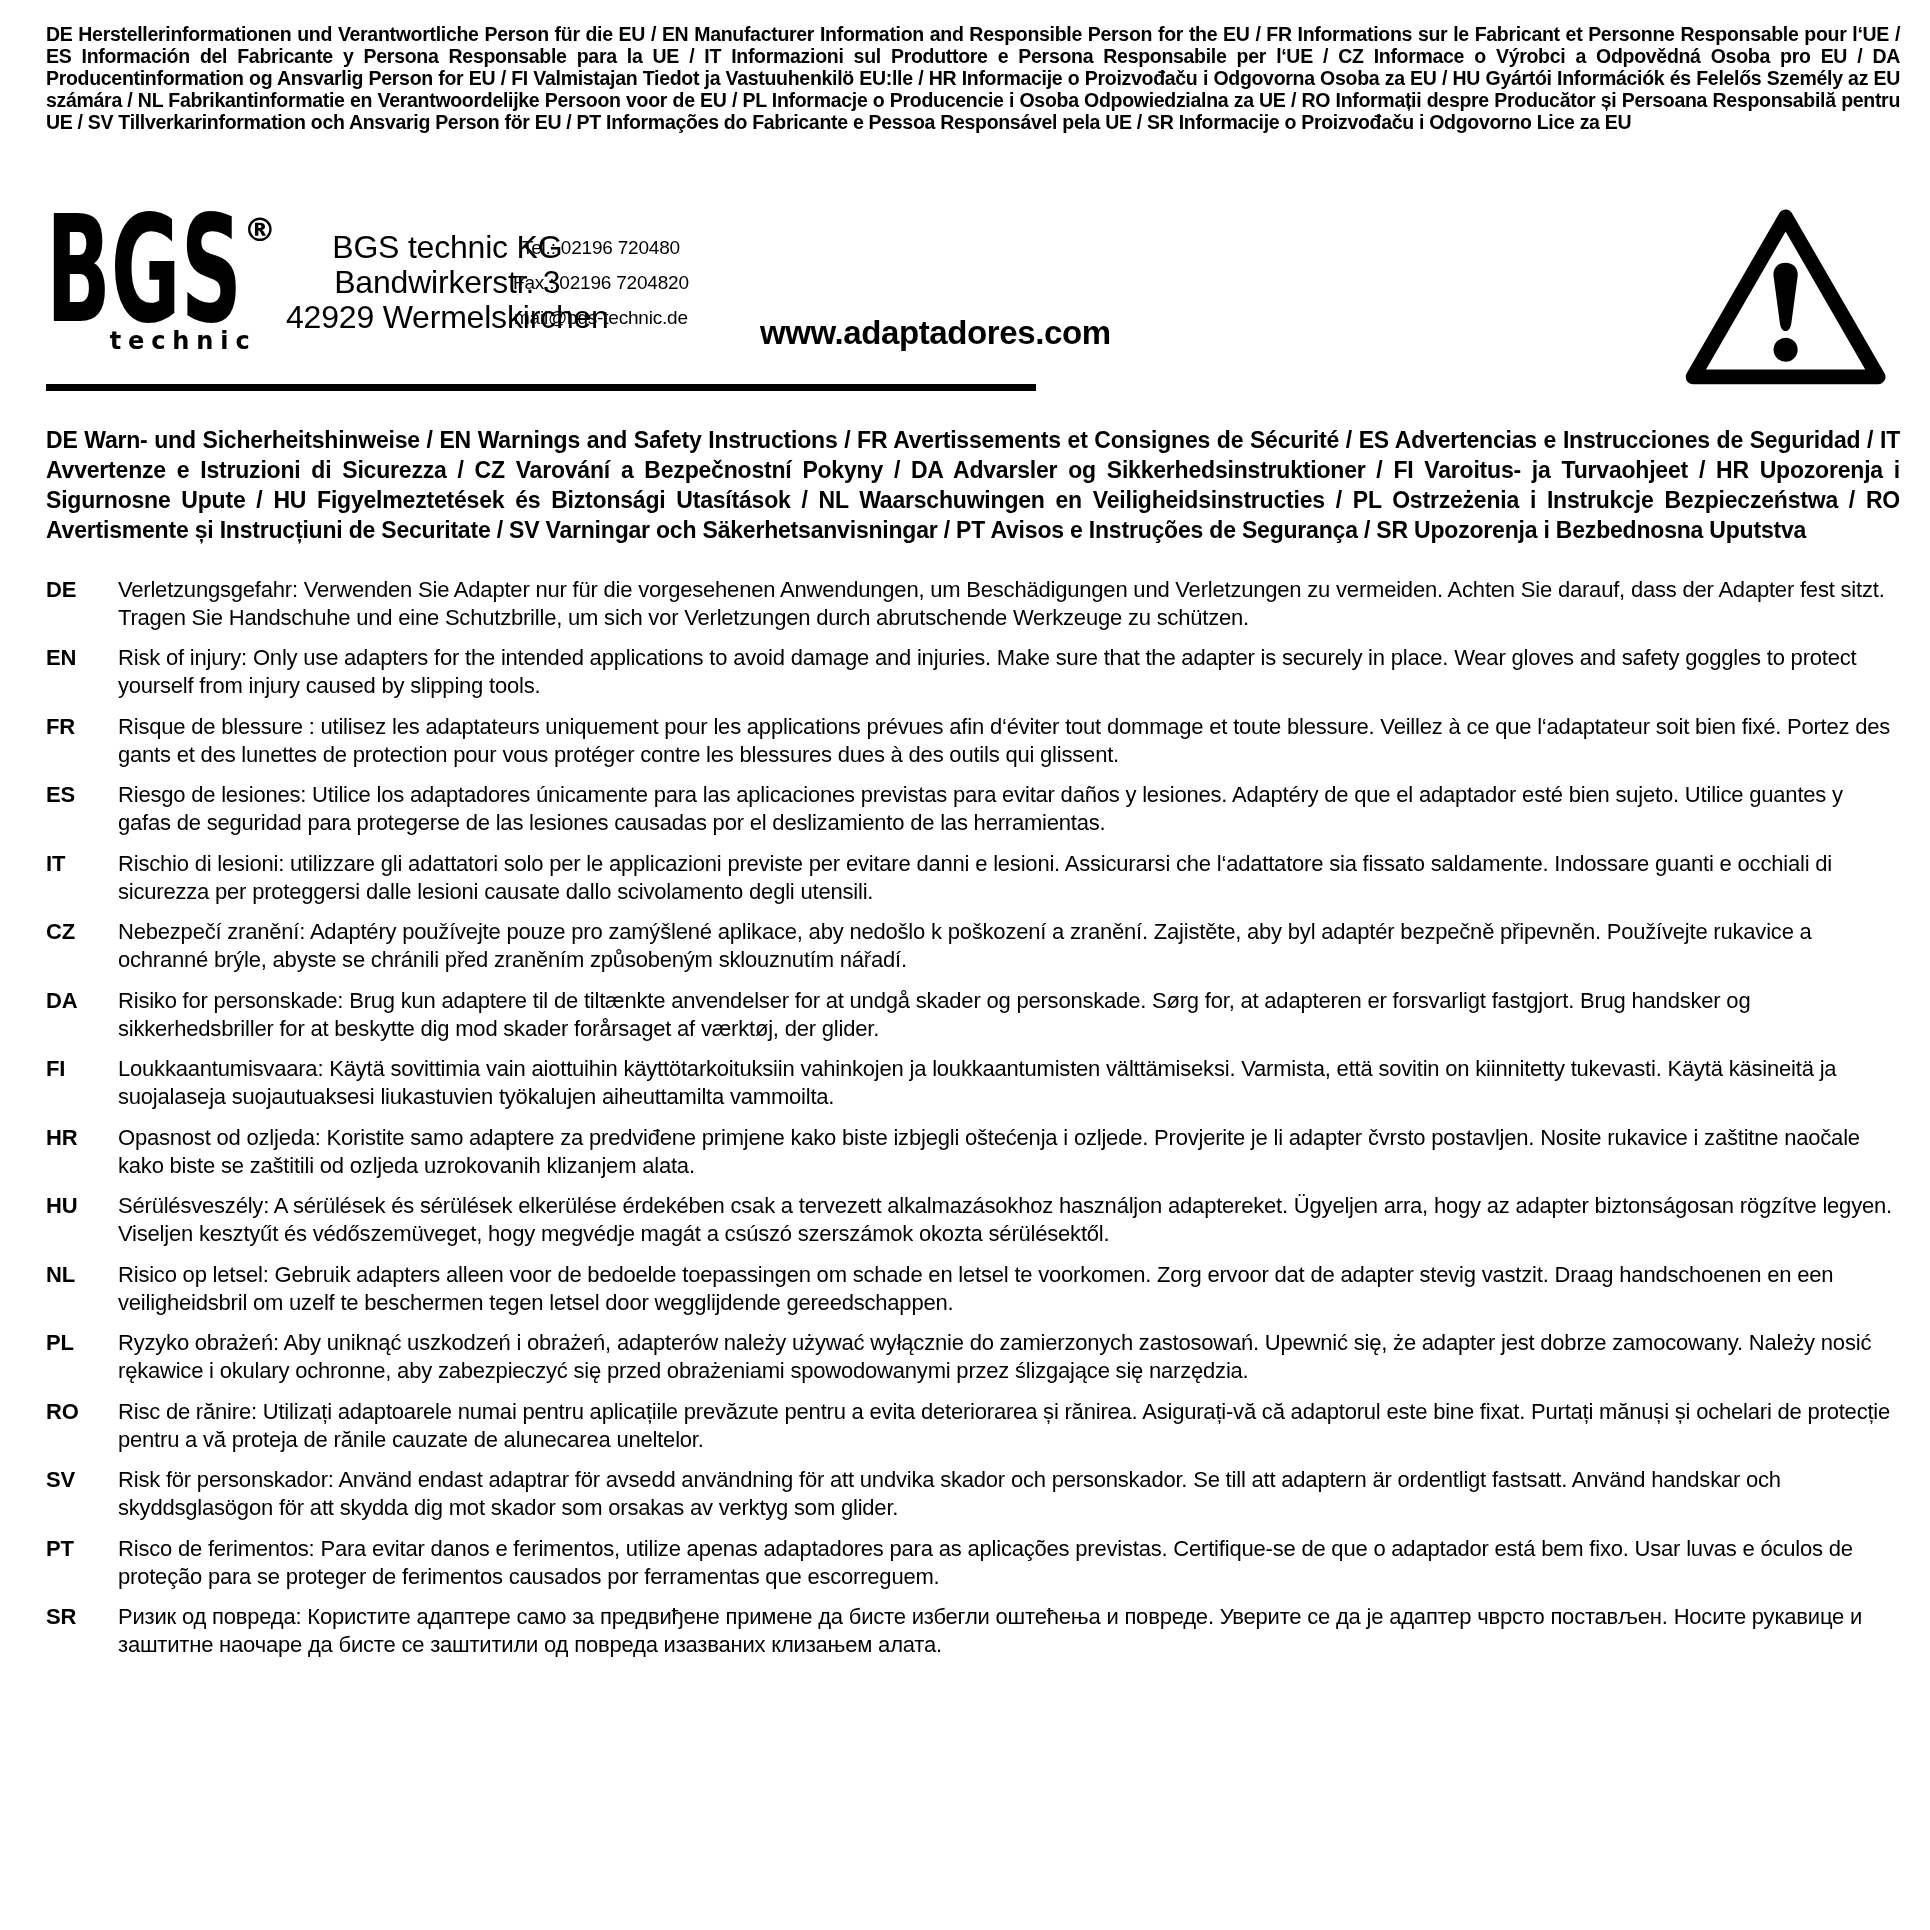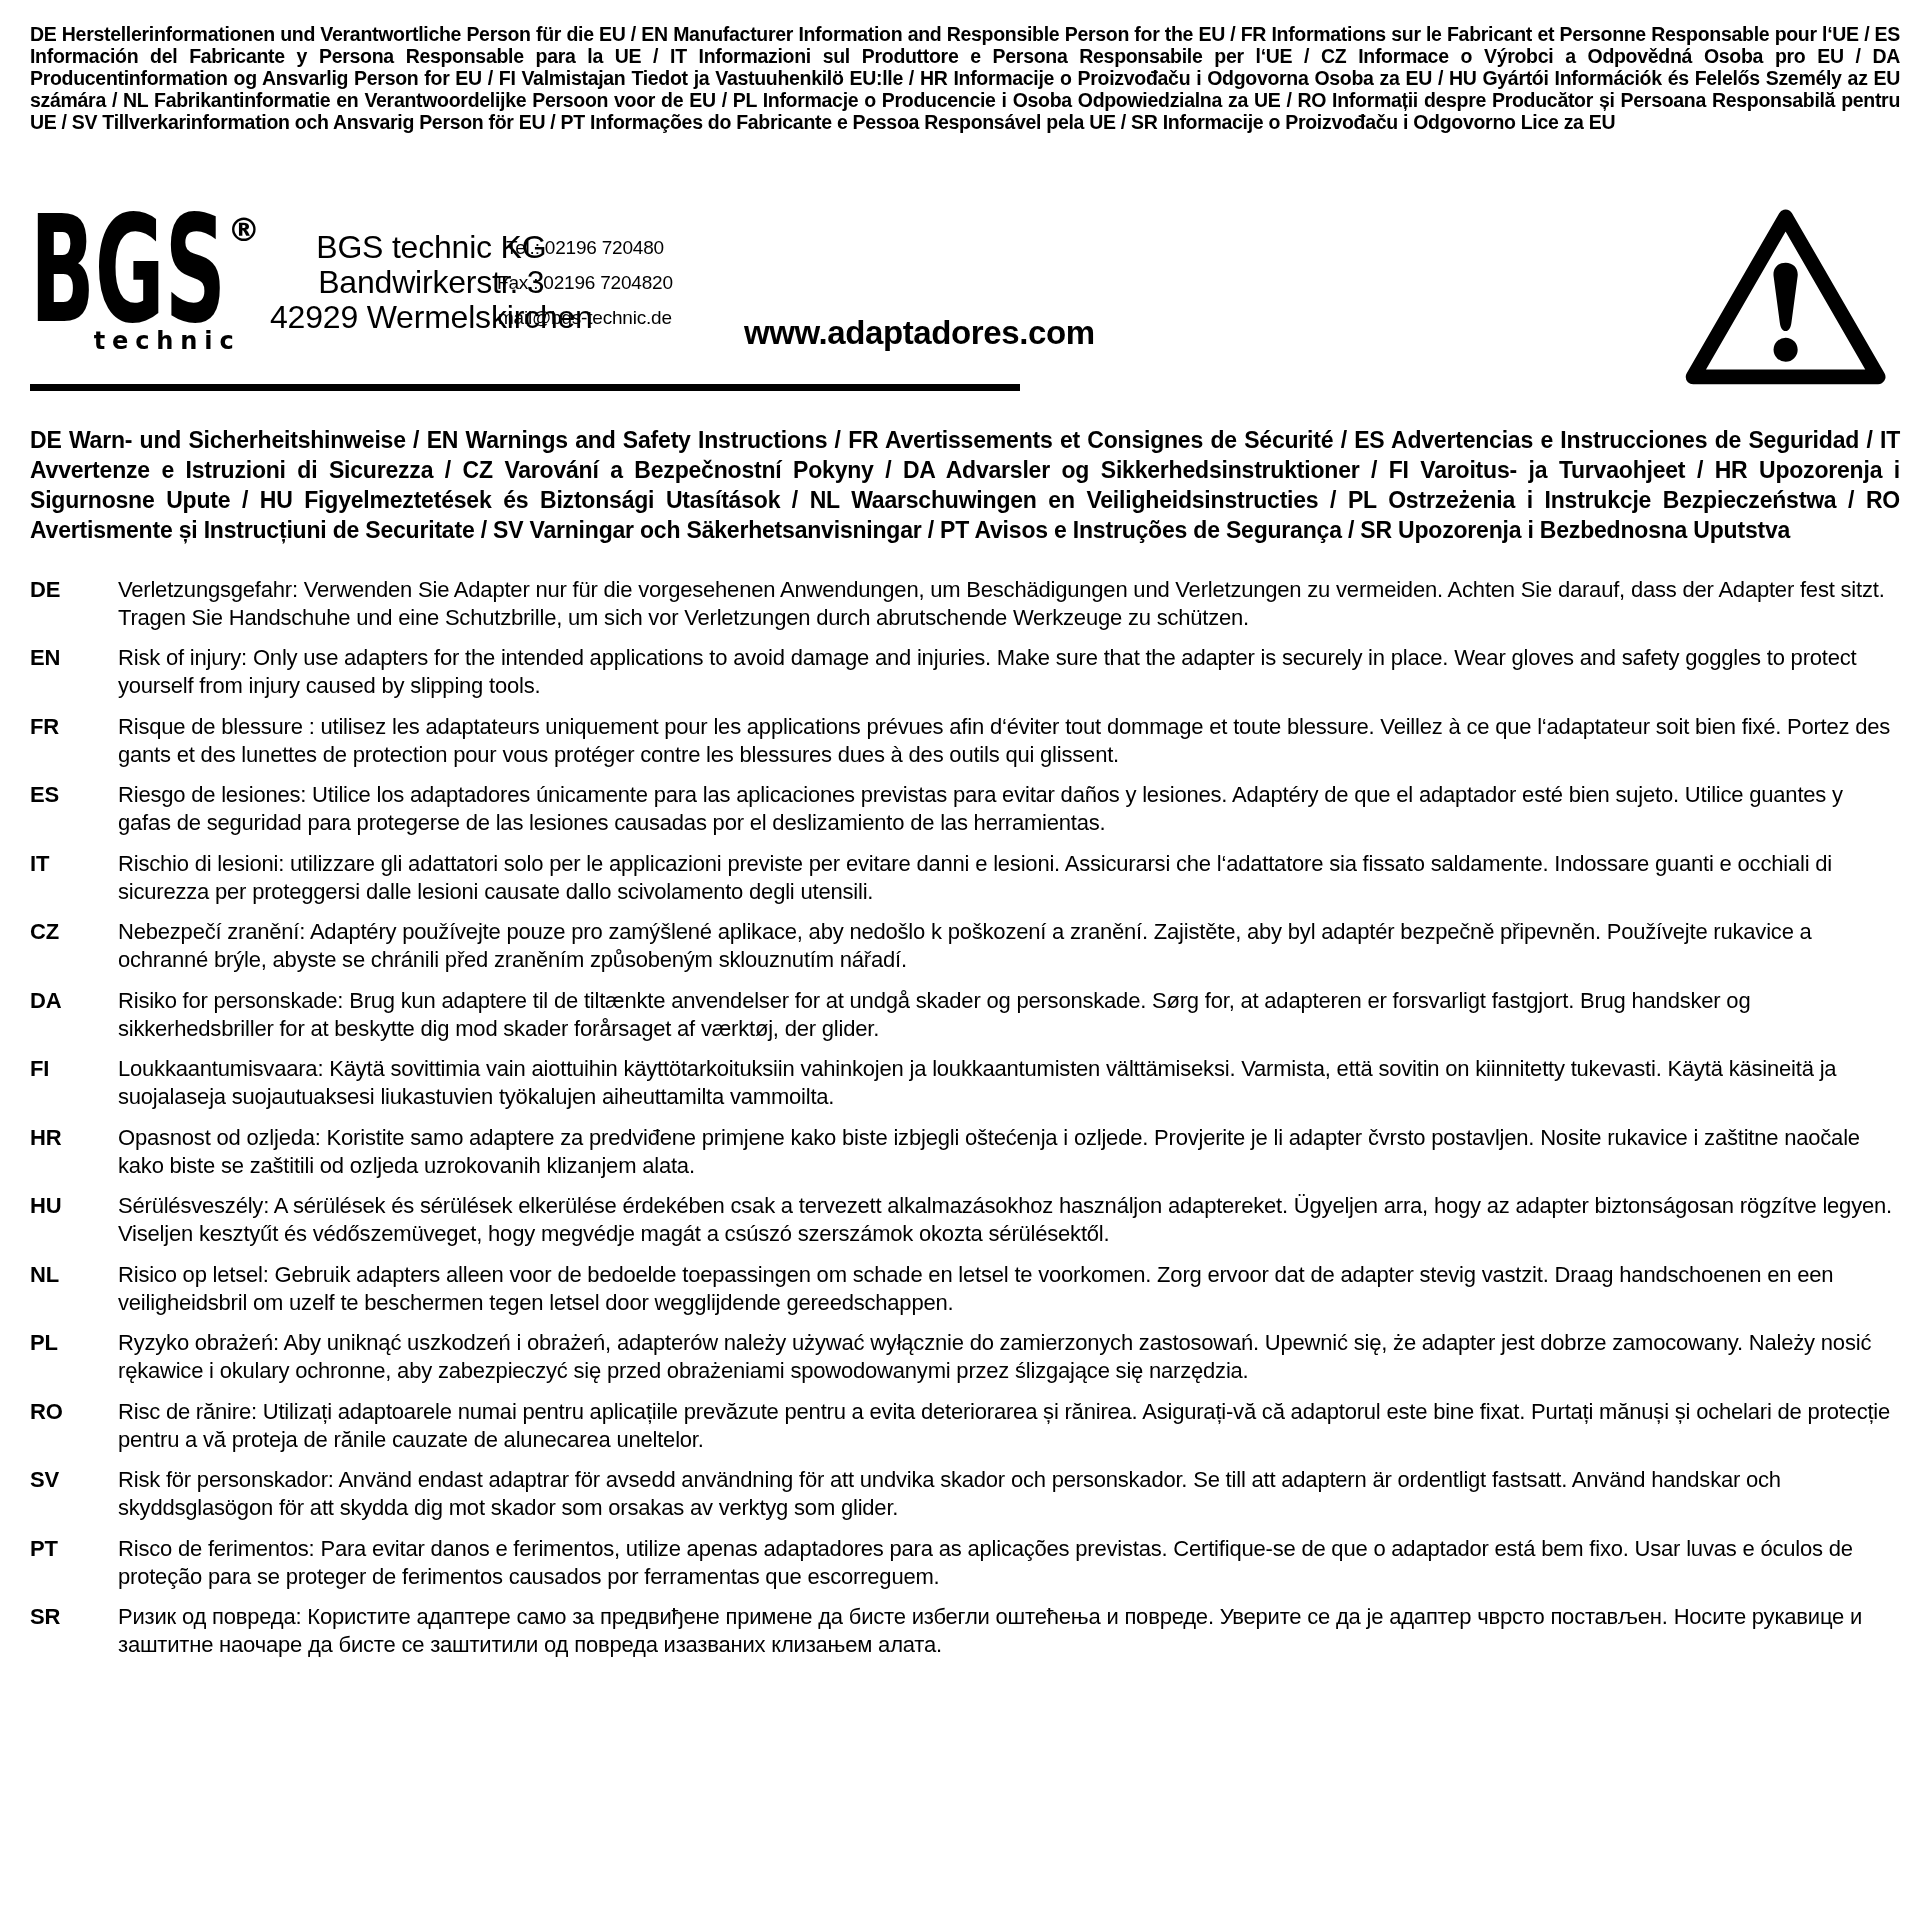--- a/index.html
+++ b/index.html
@@ -4,21 +4,21 @@
 <style>
   html, body { margin: 0; padding: 0; background: #ffffff; }
   .page {
     position: relative;
     width: 1930px;
     height: 1930px;
     background: #ffffff;
     color: #000000;
     font-family: "Liberation Sans", sans-serif;
     box-sizing: border-box;
-    padding: 23px 30px 0 30px;
+    padding: 23px 30px 0 46px;
     overflow: hidden;
   }
   .top-header {
     margin: 0;
     font-weight: bold;
     font-size: 19.5px;
     line-height: 22px;
     letter-spacing: -0.3px;
     text-align: justify;
   }
@@ -55,21 +55,20 @@
     text-align: justify;
   }
   .safety-list { margin-top: 31px; }
   .safety-item {
     display: grid;
     grid-template-columns: 72px 1fr;
     margin-bottom: 12.5px;
     font-size: 22px;
     line-height: 28px;
     letter-spacing: -0.2px;
-    gap: 16px;
   }
   .safety-item .code { font-weight: bold; }
 </style>
 </head>
 <body>
 
 <div class="page">
 
   <p class="top-header">DE Herstellerinformationen und Verantwortliche Person für die EU  /  EN Manufacturer Information and Responsible Person for the EU  /  FR Informations sur le Fabricant et Personne Responsable pour l‘UE  /  ES Información del Fabricante y Persona Responsable para la UE  /  IT Informazioni sul Produttore e Persona Responsabile per l‘UE  /  CZ Informace o Výrobci a Odpovědná Osoba pro EU  /  DA Producentinformation og Ansvarlig Person for EU  /  FI Valmistajan Tiedot ja Vastuuhenkilö EU:lle  /  HR Informacije o Proizvođaču i Odgovorna Osoba za EU  /  HU Gyártói Információk és Felelős Személy az EU számára  /  NL Fabrikantinformatie en Verantwoordelijke Persoon voor de EU  /  PL Informacje o Producencie i Osoba Odpowiedzialna za UE  /  RO Informații despre Producător și Persoana Responsabilă pentru UE  /  SV Tillverkarinformation och Ansvarig Person för EU  /  PT Informações do Fabricante e Pessoa Responsável pela UE  /  SR Informacije o Proizvođaču i Odgovorno Lice za EU</p>
 

